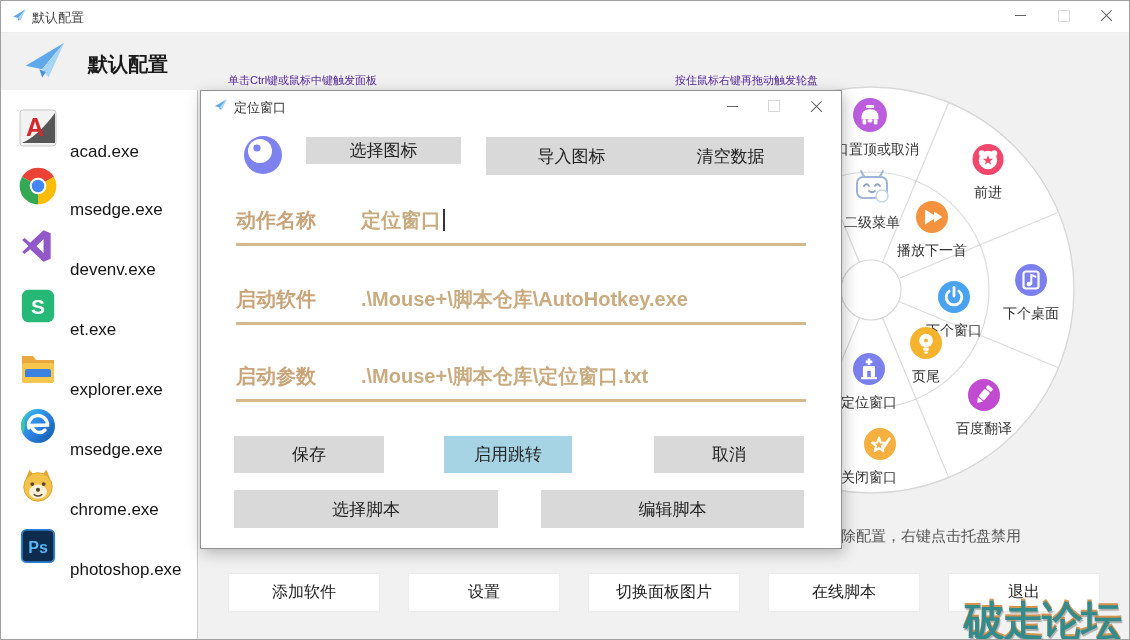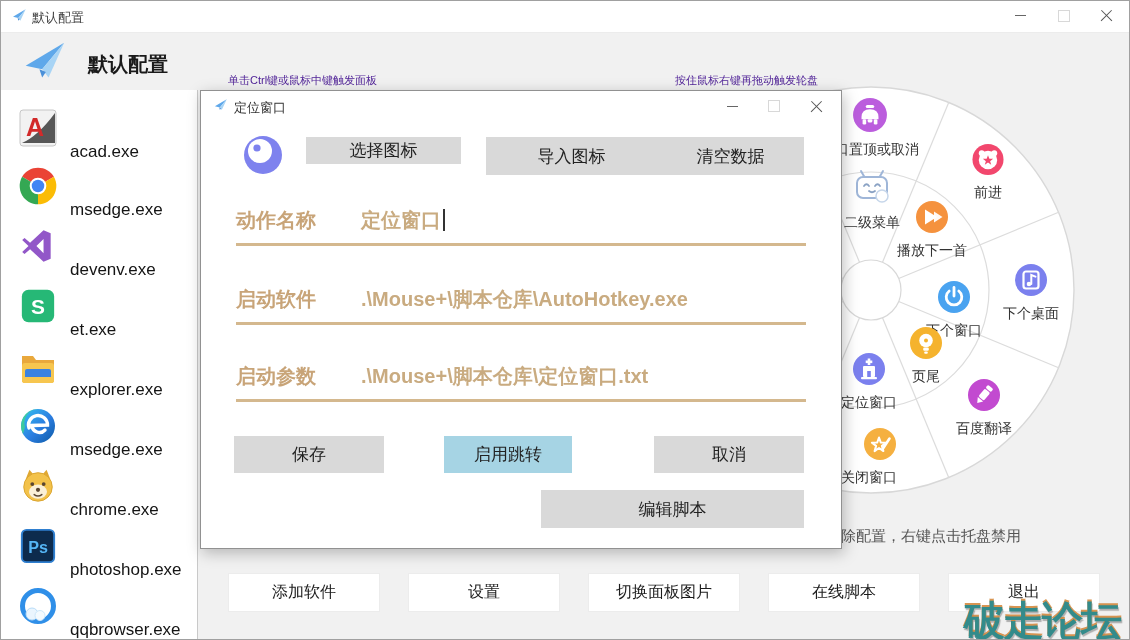--- a/index.html
+++ b/index.html
@@ -319,30 +319,20 @@
   <div class="side-item" style="top:428px;">
     <span class="app-ic">
         <svg width="38" height="38" viewBox="0 0 40 40">
           <rect x="3" y="3" width="34" height="34" rx="5" fill="#0d2b4d" stroke="#2f7fd0" stroke-width="2"></rect>
           <text x="20" y="27" font-family="Liberation Sans, sans-serif" font-size="17" font-weight="bold" fill="#55b5f5" text-anchor="middle">Ps</text>
         </svg>
       </span>
     <span class="app-label">photoshop.exe</span>
   </div>
 
-  <div class="side-item" style="top:488px;">
-    <span class="app-ic">
-        <svg width="40" height="40" viewBox="0 0 40 40">
-          <circle cx="20" cy="20" r="15.5" fill="#fff" stroke="#2f8fe8" stroke-width="5"></circle>
-          <circle cx="14" cy="28" r="6" fill="#eaf5fe" stroke="#b7dcf8"></circle>
-          <circle cx="22" cy="29.5" r="5" fill="#f4fafe" stroke="#cde7fa"></circle>
-        </svg>
-      </span>
-    <span class="app-label">qqbrowser.exe</span>
-  </div>
 </div>
 
 <div class="foot-btn" style="left:228px;">添加软件</div>
 <div class="foot-btn" style="left:408px;">设置</div>
 <div class="foot-btn" style="left:588px;">切换面板图片</div>
 <div class="foot-btn" style="left:768px;">在线脚本</div>
 <div class="foot-btn" style="left:948px;">退出</div>
 
 <div class="dialog">
   <span class="dlg-icon-plane">
@@ -386,18 +376,19 @@
   <div class="fld-line" style="top:231px;"></div>
 
   <span class="fld-label" style="top:272px;">启动参数</span>
   <span class="fld-value" style="top:272px;">.\Mouse+\脚本仓库\定位窗口.txt</span>
   <div class="fld-line" style="top:308px;"></div>
 
   <div class="gbtn" style="left:33px;top:345px;width:150px;height:37px;">保存</div>
   <div class="gbtn blue" style="left:243px;top:345px;width:128px;height:37px;">启用跳转</div>
   <div class="gbtn" style="left:453px;top:345px;width:150px;height:37px;">取消</div>
 
+  <div class="gbtn" style="left:33px;top:399px;width:264px;height:38px;">选择脚本</div>
   <div class="gbtn" style="left:340px;top:399px;width:263px;height:38px;">编辑脚本</div>
 </div>
 
 <div class="watermark">破走论坛</div>
 
 <div class="win-border"></div>
 
 </body></html>

